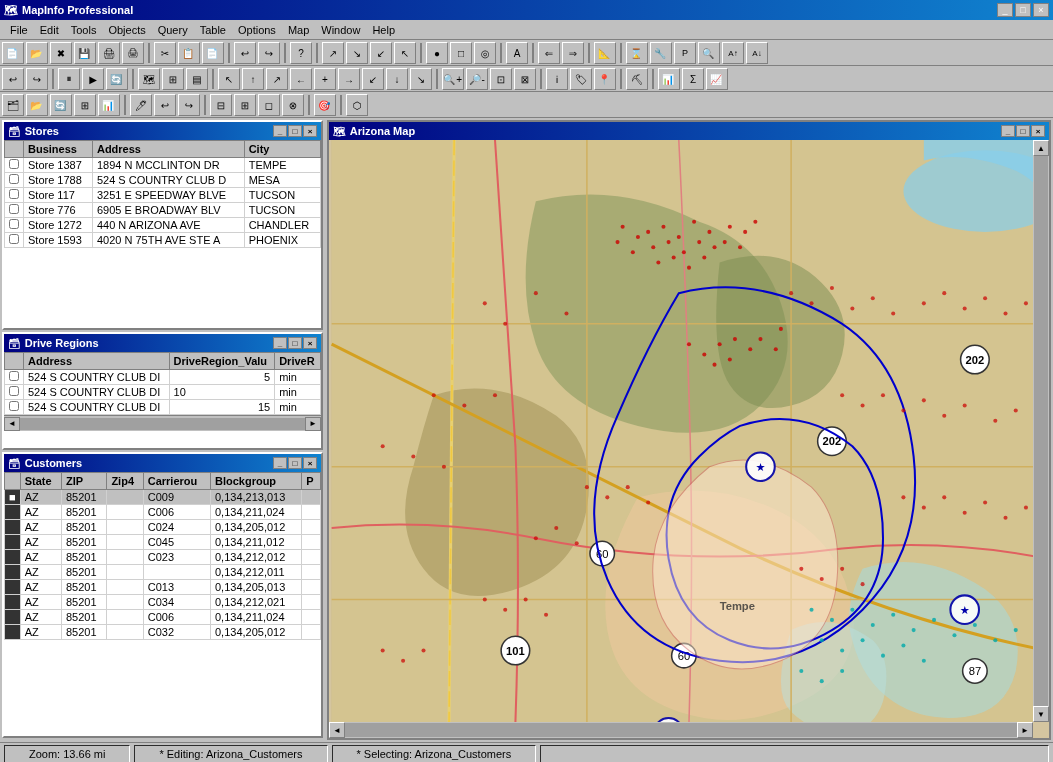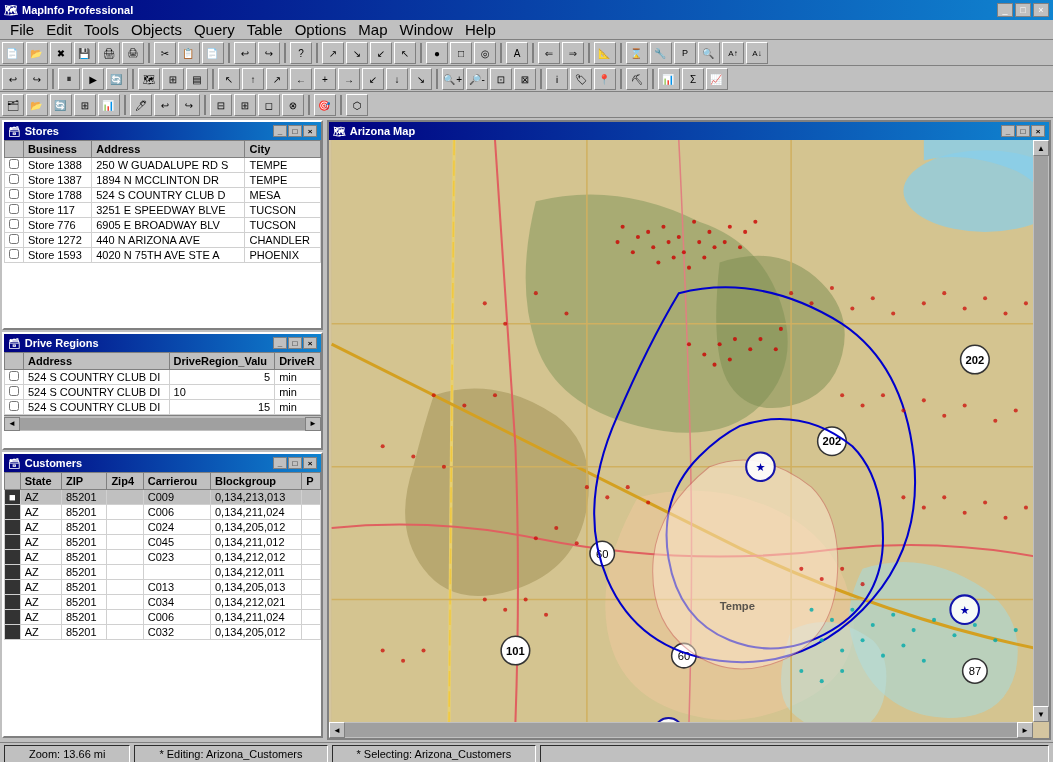--- a/index.html
+++ b/index.html
@@ -21,21 +21,21 @@
 
     
     .menu-bar {
       background: #c0c0c0;
       border-bottom: 1px solid #808080;
       display: flex;
       align-items: center;
       padding: 2px 4px;
       height: 20px;
     }
-    .menu-item { padding: 2px 6px; cursor: pointer; font-size: 15px; }
+    .menu-item { padding: 2px 6px; cursor: pointer; font-size: 11px; }
 
     
     .toolbar-area {
       background: #c0c0c0;
       border-bottom: 1px solid #808080;
       display: flex;
       align-items: center;
       padding: 2px;
       gap: 2px;
       flex-wrap: wrap;
@@ -307,26 +307,20 @@
         <table class="data-table">
           <thead>
             <tr>
               <th class="row-checkbox"></th>
               <th>Business</th>
               <th>Address</th>
               <th>City</th>
             </tr>
           </thead>
           <tbody id="stores-tbody">
-              <tr>
-    <td class="row-checkbox"><input type="checkbox" style="width: 10px; height: 10px;"></td>
-    <td>Store 1388</td>
-    <td>250 W GUADALUPE RD S</td>
-    <td>TEMPE</td>
-  </tr>
               <tr>
     <td class="row-checkbox"><input type="checkbox" style="width: 10px; height: 10px;"></td>
     <td>Store 1387</td>
     <td>1894 N MCCLINTON DR</td>
     <td>TEMPE</td>
   </tr>
               <tr>
     <td class="row-checkbox"><input type="checkbox" style="width: 10px; height: 10px;"></td>
     <td>Store 1788</td>
     <td>524 S COUNTRY CLUB D</td>

